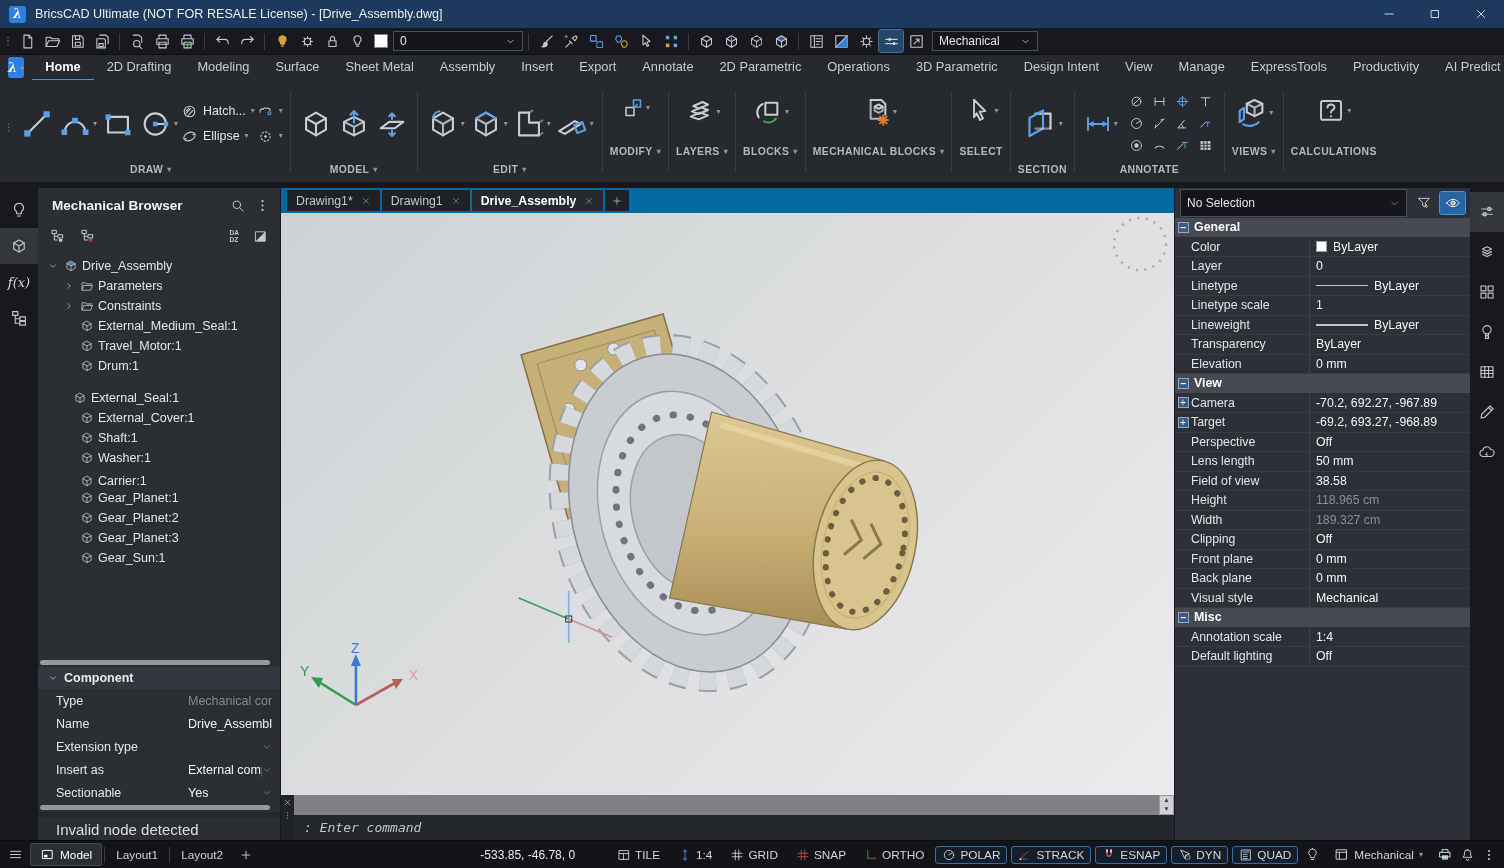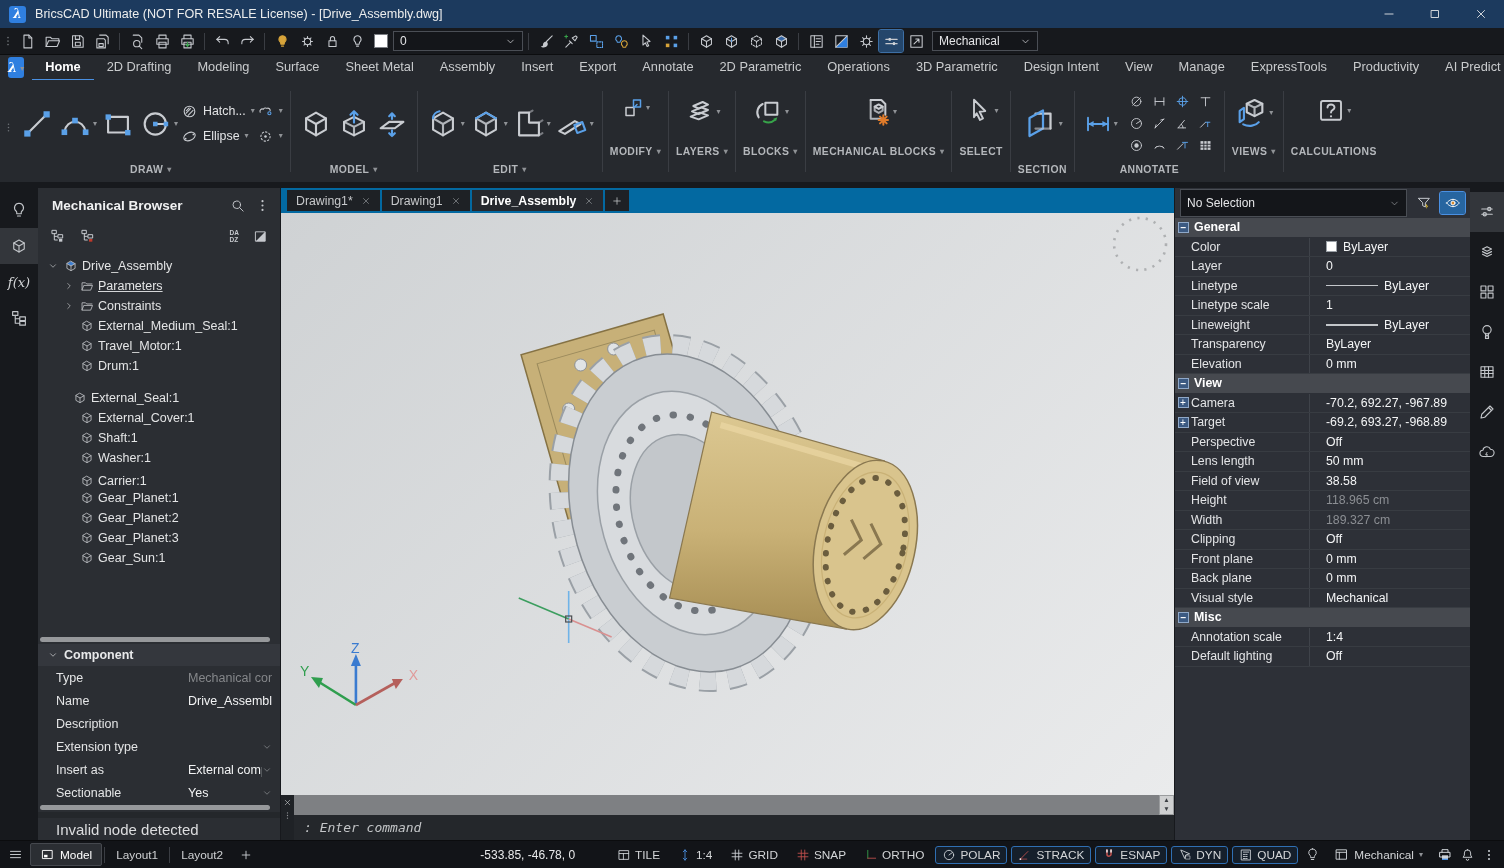--- a/index.html
+++ b/index.html
@@ -94,21 +94,21 @@
 .props{width:296px;background:#2d3037;display:flex;flex-direction:column;flex:0 0 auto;border-left:1px solid #17191d}
 .propshead{height:30px;display:flex;align-items:center;padding:4px 5px;gap:4px}
 .nosel{flex:1;height:28px}
 .fbtn{width:25px;height:22px;display:flex;align-items:center;justify-content:center;color:#c6c9ce;border-radius:2px}
 .fbtn.eye{background:#2765a0;outline:1px solid #4a90e2}
 .psec{height:19.5px;background:#46494f;display:flex;align-items:center;gap:5px;font-weight:bold;color:#ffffff;font-size:12.4px;padding-left:3px;border-bottom:1px solid #2d3037}
 .pm{width:11px;height:11px;border:1px solid #8fa8c8;background:#3c5a82;color:#fff;font-size:10px;line-height:9px;display:flex;align-items:center;justify-content:center;flex:0 0 auto}
 .prow{display:flex;height:19.5px;align-items:center;border-bottom:1px solid #383c42;background:#2d3037;font-size:12.3px}
 .prow .gut{width:16px;display:flex;justify-content:center;flex:0 0 auto}
 .prow .plbl{width:118px;color:#e3e4e6;overflow:hidden;white-space:nowrap;flex:0 0 auto}
-.prow .pval{flex:1;align-self:stretch;border-left:1px solid #3f434a;padding-left:16px;color:#f4f5f6;display:flex;align-items:center;gap:6px;overflow:hidden;white-space:nowrap}
+.prow .pval{flex:1;align-self:stretch;border-left:1px solid #3f434a;padding-left:6px;color:#f4f5f6;display:flex;align-items:center;gap:6px;overflow:hidden;white-space:nowrap}
 .prow .pval.dim{color:#8b8e93}
 .pswatch{width:11px;height:11px;background:#fff;border:1px solid #9aa0a6;flex:0 0 auto}
 .lineglyph{width:52px;border-top:1.6px solid #c3c6ca;flex:0 0 auto}
 .lineglyph.thick{border-top-width:2.8px}
 
 .statusbar{height:28px;background:#121418;display:flex;align-items:center;padding:0 8px;gap:7px;flex:0 0 auto;font-size:11.8px;color:#d4d6d8;border-top:1px solid #0b0c0e}
 .ltab{display:flex;align-items:center;gap:5px;padding:3px 9px;border-radius:2px;color:#cfd1d3}
 .ltab.active{background:#2b2e33;border:1px solid #45484e;color:#fff}
 .ltabdiv{width:1px;height:16px;background:#3a3d43}
 .coords{margin-left:auto;color:#e8e9ea;font-size:12px;margin-right:28px}
@@ -851,21 +851,21 @@
             </span>
             <span class="ticon">
               <svg class="ic" width="14" height="14" viewBox="0 0 24 24">
                 <path d="M5 8l7-4 7 4-7 4z" fill="#3f7fd1" stroke="none"></path>
                 <path d="M12 4l7 4v8l-7 4-7-4V8z"></path>
                 <path d="M5 8l7 4 7-4M12 12v8"></path>
               </svg>
             </span>
             <span class="tlabel">Drive_Assembly</span>
           </div>
-          <div class="trow" style="padding-left: 24px; text-decoration: underline;">
+          <div class="trow" style="padding-left: 24px;">
             <span class="exp">
               <svg class="ic" width="10" height="10" viewBox="0 0 24 24">
                 <path d="M9 6l6 6-6 6"></path>
               </svg>
             </span>
             <span class="ticon">
               <svg class="ic" width="14" height="14" viewBox="0 0 24 24">
                 <path d="M3.5 18.5v-12h6l2 2h9"></path>
                 <path d="M3.5 18.5l3-7.5h15l-3 7.5z"></path>
               </svg>
@@ -1022,24 +1022,20 @@
         <span>Component</span>
       </div>
       <div id="component-rows">
           <div class="crow">
             <span class="clbl">Type</span>
             <span class="cval dim">Mechanical con</span>
           </div>
           <div class="crow">
             <span class="clbl">Name</span>
             <span class="cval">Drive_Assembly</span>
-          </div>
-          <div class="crow">
-            <span class="clbl">Description</span>
-            <span class="cval"></span>
           </div>
           <div class="crow">
             <span class="clbl">Extension type</span>
             <span class="cval"></span>
             <span class="cchev">
               <svg class="ic" width="10" height="10" viewBox="0 0 24 24">
                 <path d="M6 9l6 6 6-6"></path>
               </svg>
             </span>
           </div>

